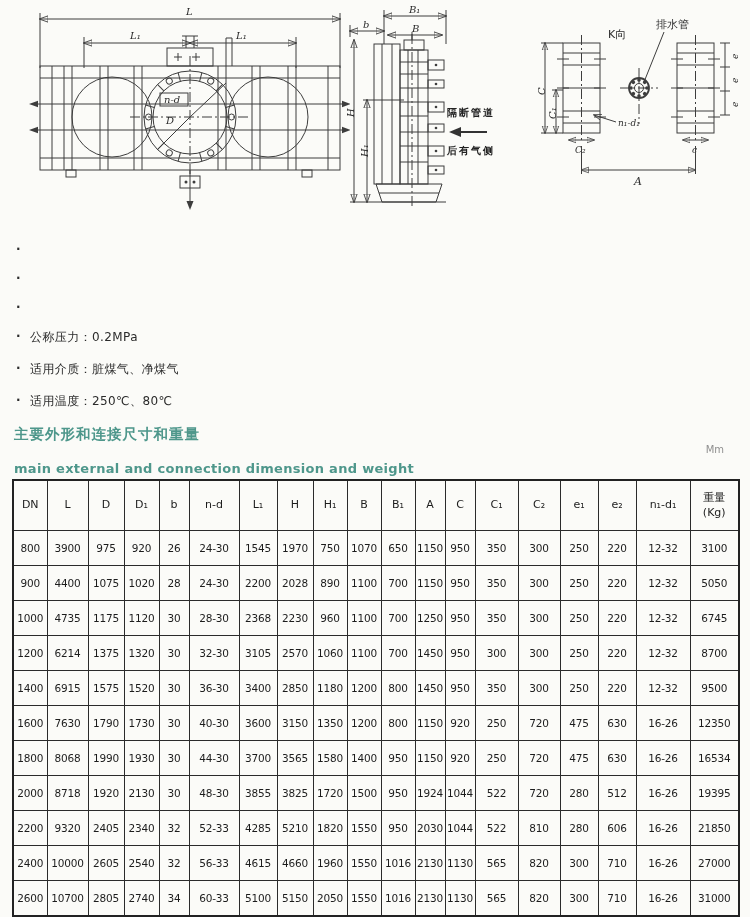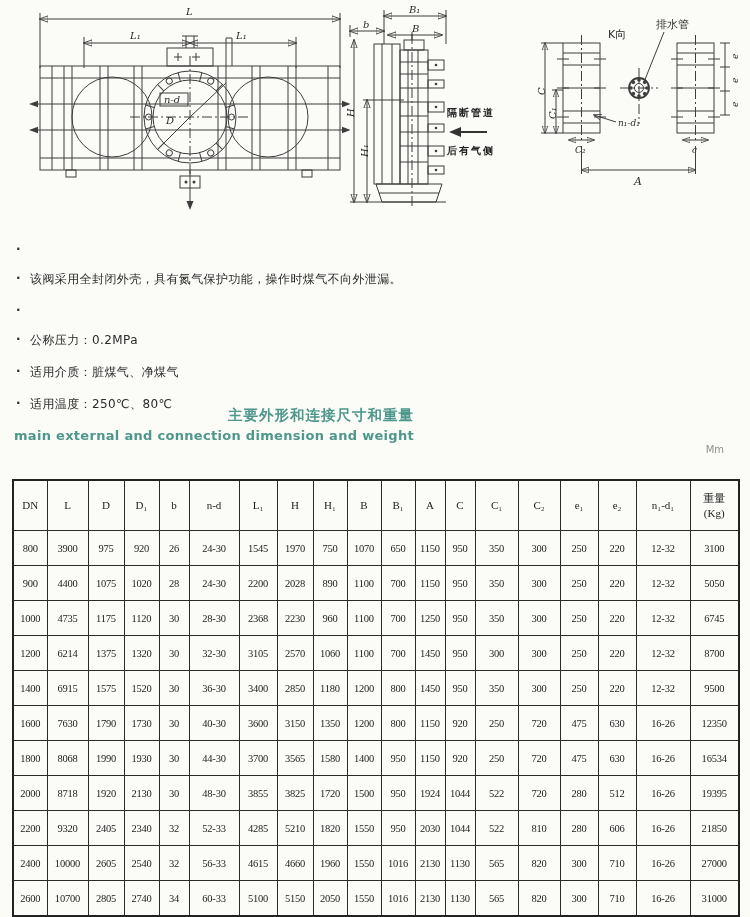--- a/index.html
+++ b/index.html
@@ -24,37 +24,37 @@
   .side-notes{position:absolute; left:447px; top:106px; width:120px;}
   .cn-note{font-size:10px; font-weight:600; letter-spacing:2px; color:#222;}
   .arrow-left{display:flex; align-items:center; margin:7px 0 7px 2px; height:10px;}
   .arrow-left .tri{width:0; height:0; border-top:5px solid transparent; border-bottom:5px solid transparent; border-right:12px solid #333;}
   .arrow-left .bar{width:26px; height:2px; background:#333;}
   
   .features{position:absolute; left:16px; top:242px; width:700px;}
   .feature{display:flex; margin-bottom:15px; font-size:12px; letter-spacing:0.4px; color:#2b2b2b;}
   .feature .dot{width:14px; flex:0 0 14px; text-align:left; font-weight:bold;}
   
-  .section-title{position:absolute; left:14px; top:406px;text-align:right;}
+  .section-title{position:absolute; left:14px; top:425px;}
   .section-title .zh{font-size:14.5px; font-weight:700; letter-spacing:1px;}
-  .section-title .en{font-size:13px; font-weight:700; letter-spacing:0.3px; margin-top:3px;}
+  .section-title .en{font-size:13px; font-weight:700; letter-spacing:0.3px; margin-top:17px;}
   .unit{position:absolute; right:26px; top:444px; font-size:10px; color:#8f8f8f;}
   
   .dim-table{
     position:absolute; left:12px; top:479px; width:726px;
     border-collapse:collapse; table-layout:fixed;
     font-family:"DejaVu Sans","Liberation Sans",sans-serif;
   }
   .dim-table th,.dim-table td{
     border:1px solid #2b2b2b; text-align:center; vertical-align:middle;
     padding:0; color:#1c1c1c; overflow:hidden;
   }
   .dim-table th{height:49px; font-size:11px; font-weight:500; white-space:pre-line; line-height:1.35;}
   .dim-table td{height:34px; font-size:10.5px; letter-spacing:-0.2px;}
-  .dim-table{border:2px solid #222;font-family:Liberation Serif, serif;}
+  .dim-table{border:2px solid #222;}
 </style>
 </head>
 <body>
 
 <div class="page">
 
   <div class="drawings">
 
     <svg id="front-view" class="dwg" width="340" height="212" viewBox="0 0 340 212">
       <defs>
@@ -305,21 +305,20 @@
       </g>
     </svg>
   </div>
 
   <div class="features">
     <div class="feature">
       <span class="dot">·</span>
     </div>
     <div class="feature">
       <span class="dot">·</span>
-      <span class="ftext">该阀采用全封闭外壳，具有氮气保护功能，操作时煤气不向外泄漏。</span>
     </div>
     <div class="feature">
       <span class="dot">·</span>
     </div>
     <div class="feature">
       <span class="dot">·</span>
       <span class="ftext">公称压力：0.2MPa</span>
     </div>
     <div class="feature">
       <span class="dot">·</span>

